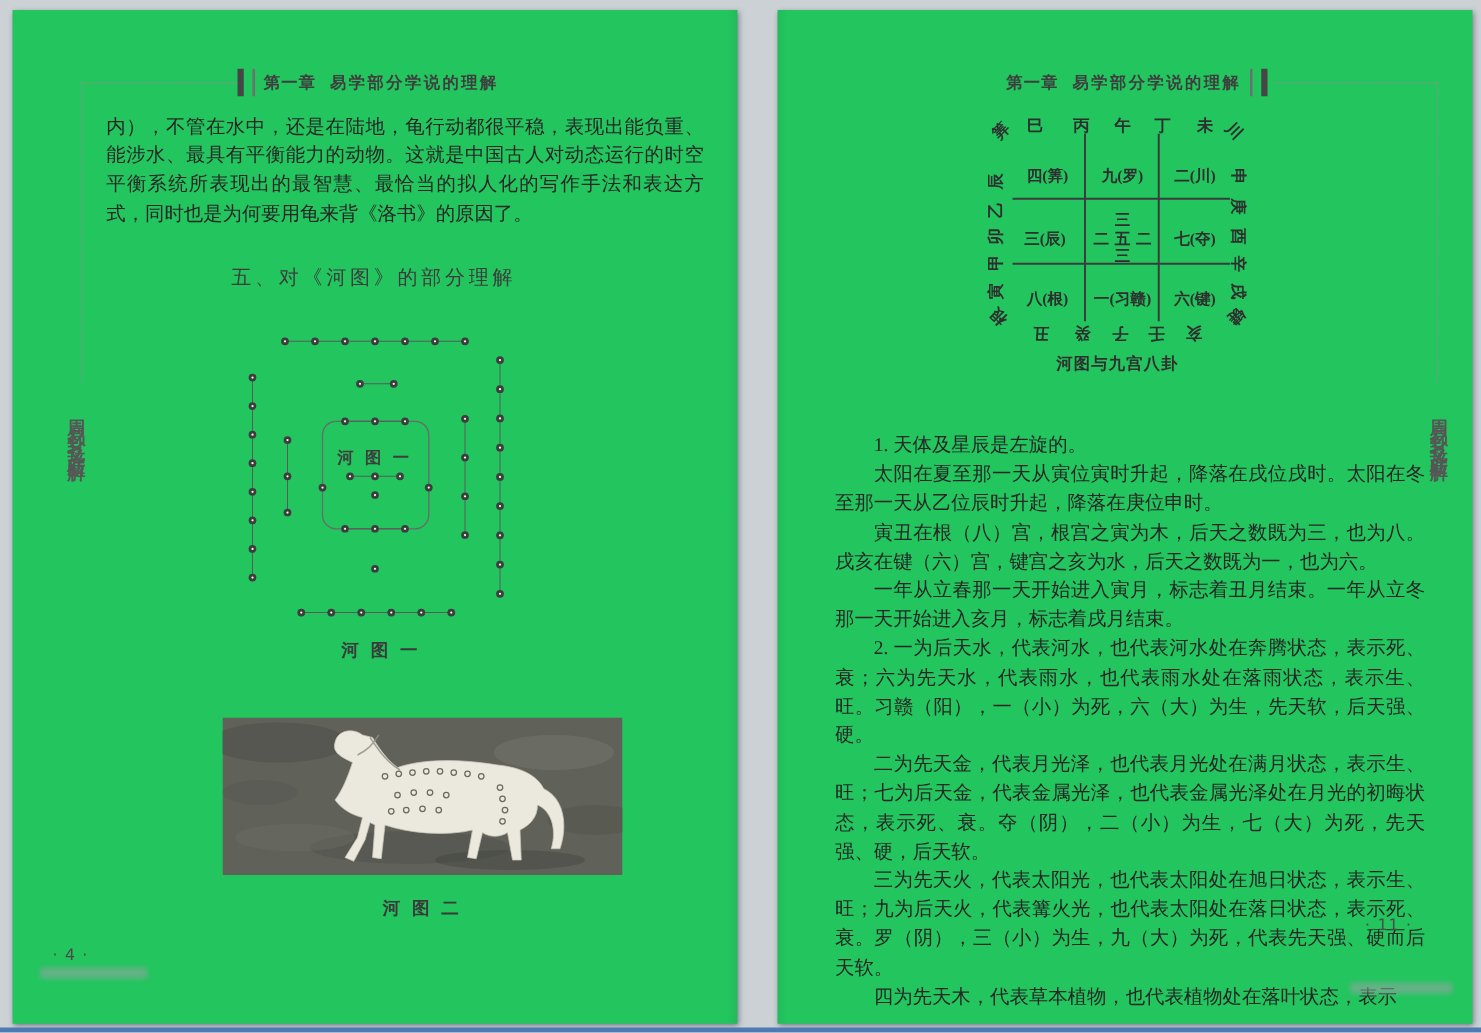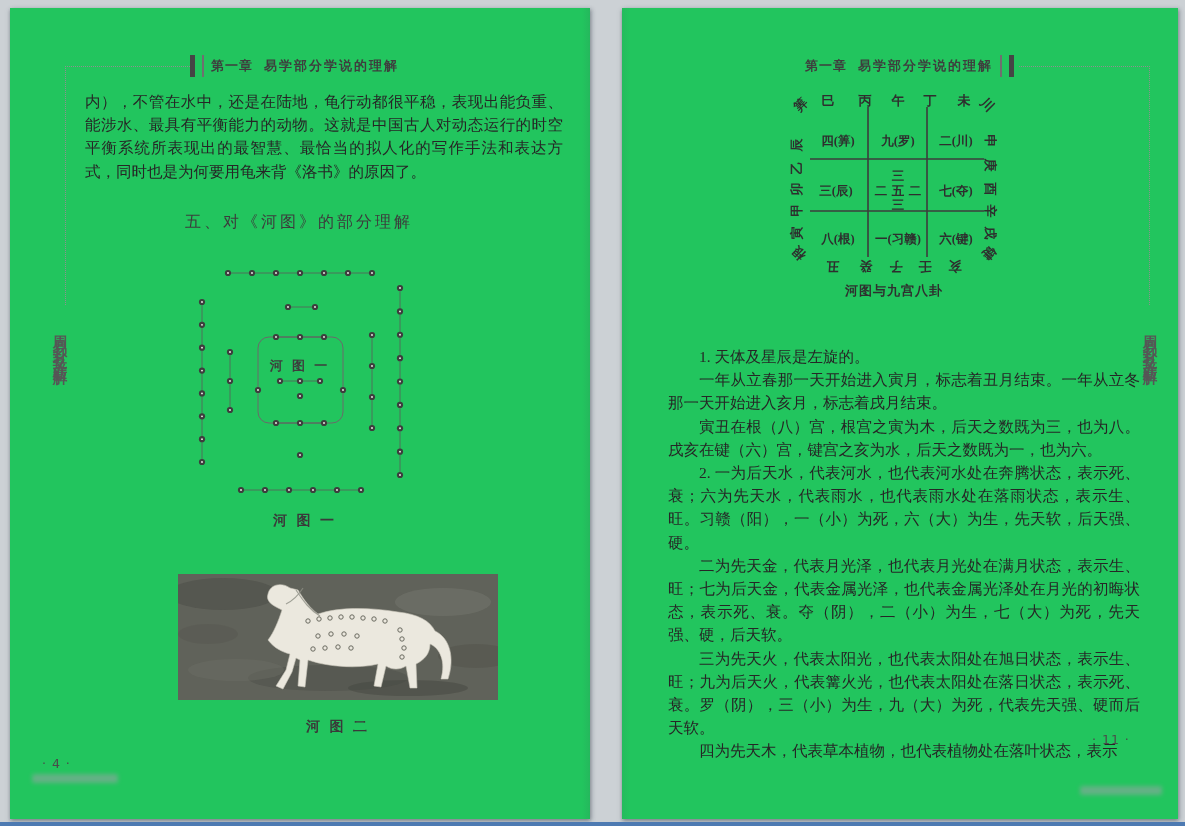--- a/index.html
+++ b/index.html
@@ -343,22 +343,23 @@
       <text x="199" y="16" transform="rotate(45 199 12)">川</text>
       <text x="11" y="164" transform="rotate(-135 11 160)">根</text>
       <text x="201" y="164" transform="rotate(135 201 160)">键</text>
     </g>
   </svg>
 
   <div class="grid-caption">河图与九宫八卦</div>
 
   <div class="body-block" style="position:absolute;left:46px;top:305px;width:472px;margin-top:32px;">
     <p class="indent">1. 天体及星辰是左旋的。</p>
+    <p class="indent">太阳在夏至那一天从寅位寅时升起，降落在戌位戌时。太阳在冬至那一天从乙位辰时升起，降落在庚位申时。</p>
+    <p class="indent">寅丑在根（八）宫，根宫之寅为木，后天之数既为三，也为八。戌亥在键（六）宫，键宫之亥为水，后天之数既为一，也为六。</p>
     <p class="indent">一年从立春那一天开始进入寅月，标志着丑月结束。一年从立冬那一天开始进入亥月，标志着戌月结束。</p>
-    <p class="indent">寅丑在根（八）宫，根宫之寅为木，后天之数既为三，也为八。戌亥在键（六）宫，键宫之亥为水，后天之数既为一，也为六。</p>
     <p class="indent">2. 一为后天水，代表河水，也代表河水处在奔腾状态，表示死、衰；六为先天水，代表雨水，也代表雨水处在落雨状态，表示生、旺。习赣（阳），一（小）为死，六（大）为生，先天软，后天强、硬。</p>
     <p class="indent">二为先天金，代表月光泽，也代表月光处在满月状态，表示生、旺；七为后天金，代表金属光泽，也代表金属光泽处在月光的初晦状态，表示死、衰。夺（阴），二（小）为生，七（大）为死，先天强、硬，后天软。</p>
     <p class="indent">三为先天火，代表太阳光，也代表太阳处在旭日状态，表示生、旺；九为后天火，代表篝火光，也代表太阳处在落日状态，表示死、衰。罗（阴），三（小）为生，九（大）为死，代表先天强、硬而后天软。</p>
     <p class="indent">四为先天木，代表草本植物，也代表植物处在落叶状态，表示</p>
   </div>
 
   <div class="page-number" style="left:470px;top:724px;">· 11 ·</div>
   <div class="smudge" style="left:458px;top:778px;width:82px;height:9px;"></div>
 </div>
 

